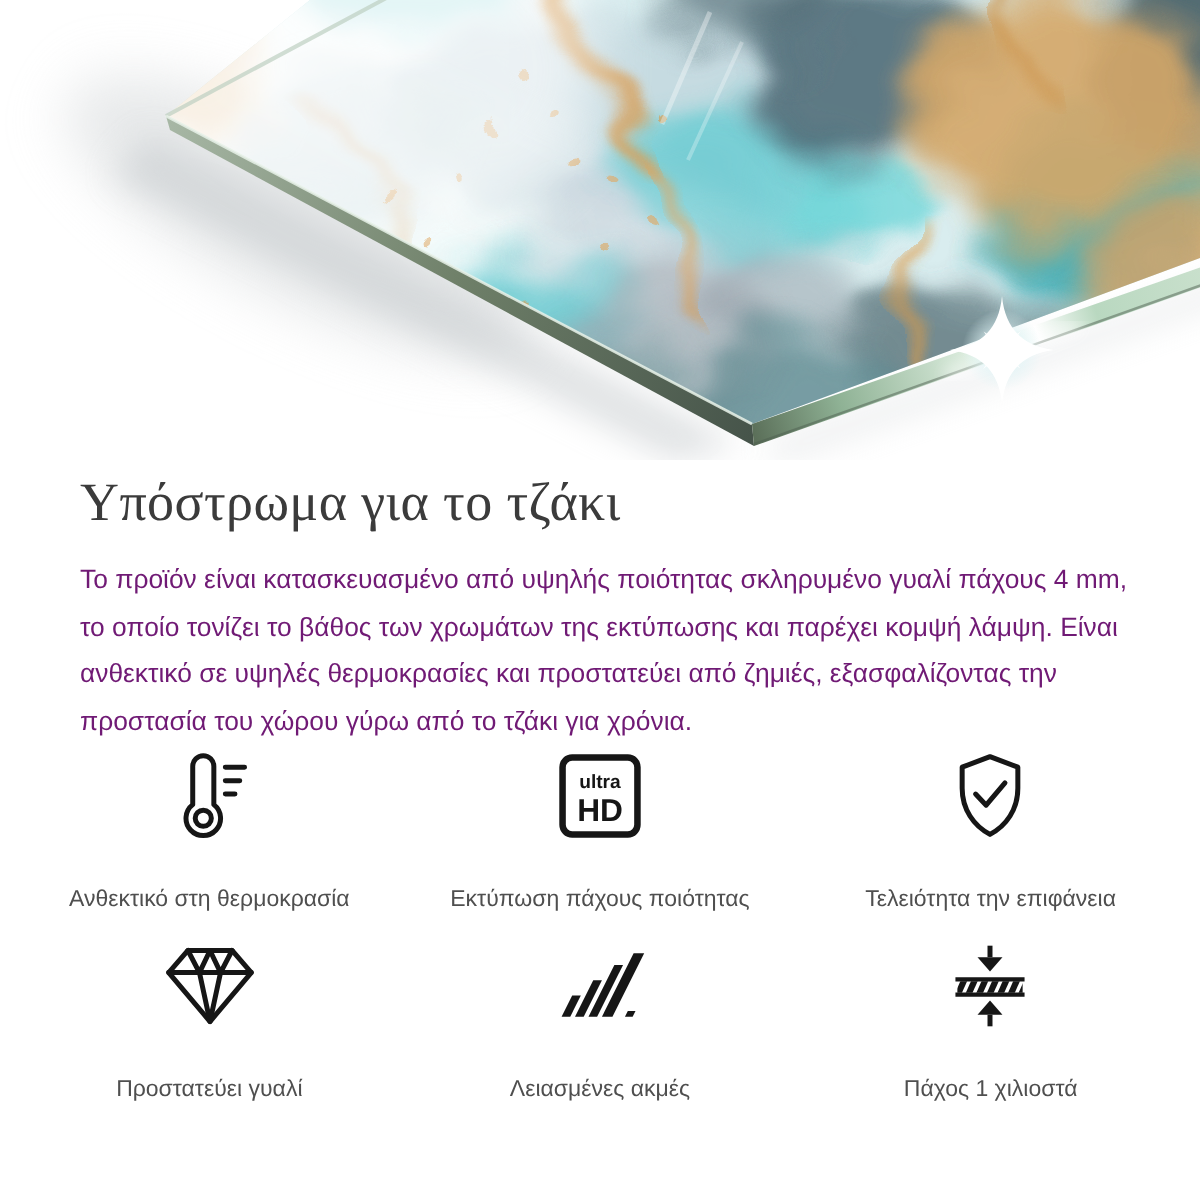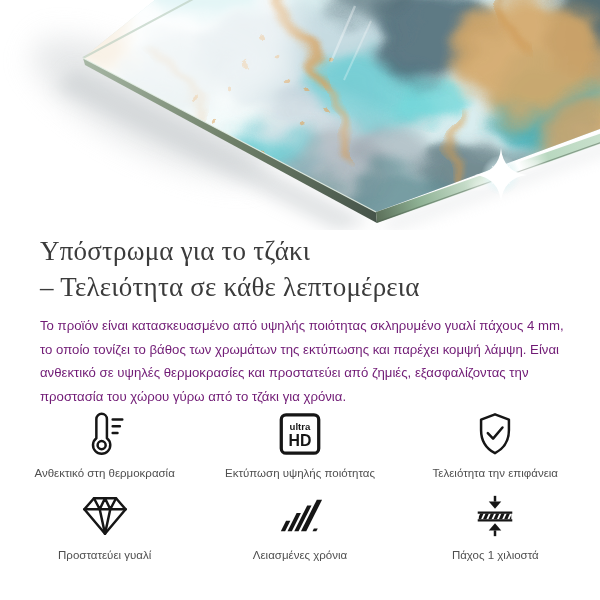--- a/index.html
+++ b/index.html
@@ -9,21 +9,21 @@
   .hero svg{display:block;}
   .content{padding:0 40px;}
   .title{font-family:"Liberation Serif","DejaVu Serif",serif;font-weight:400;
          color:#3b3b3b;font-size:27px;line-height:36px;margin:3px 0 9px;letter-spacing:.2px;}
   .title span{display:block;}
   .desc{font-size:13.2px;line-height:23.5px;color:#701a75;margin:0;width:530px;}
   .features{display:grid;grid-template-columns:repeat(3,1fr);margin:2px -33px 0;row-gap:12px;}
   .feature{display:flex;flex-direction:column;align-items:center;}
   .icon-box{height:48px;display:flex;align-items:flex-end;justify-content:flex-start;}
   .icon-box svg{display:block;}
-  .f-label{margin-top:9px;font-size:11.5px;line-height:13px;color:#4f4f4f;text-align:left;}
+  .f-label{margin-top:22px;font-size:11.5px;line-height:13px;color:#4f4f4f;text-align:left;}
   .stroke-ic{fill:none;stroke:#161616;stroke-width:2.6;stroke-linecap:round;stroke-linejoin:round;}
 </style>
 </head>
 <body>
 
 <div class="page">
 
   <figure class="hero">
     <svg width="600" height="230" viewBox="0 0 600 230">
       <defs>
@@ -141,21 +141,20 @@
           <path d="M0,-27 Q2.2,-3 26,0 Q2.2,3 0,27 Q-2.2,3 -26,0 Q-2.2,-3 0,-27 Z" fill="#ffffff"></path>
           <path d="M0,-27 Q2.2,-3 26,0 Q2.2,3 0,27 Q-2.2,3 -26,0 Q-2.2,-3 0,-27 Z" fill="#ffffff" transform="rotate(45) scale(0.5)" opacity="0.9"></path>
         </g>
       </g>
     </svg>
   </figure>
 
   <main class="content">
     <h1 class="title">
       <span>Υπόστρωμα για το τζάκι</span>
-      <span>– Τελειότητα σε κάθε λεπτομέρεια</span>
     </h1>
     <p class="desc">Το προϊόν είναι κατασκευασμένο από υψηλής ποιότητας σκληρυμένο γυαλί πάχους 4 mm, το οποίο τονίζει το βάθος των χρωμάτων της εκτύπωσης και παρέχει κομψή λάμψη. Είναι ανθεκτικό σε υψηλές θερμοκρασίες και προστατεύει από ζημιές, εξασφαλίζοντας την προστασία του χώρου γύρω από το τζάκι για χρόνια.</p>
 
     <section class="features">
 
       <div class="feature">
         <div class="icon-box">
           <svg width="50" height="48" viewBox="0 0 50 50">
             <path class="stroke-ic" d="M16,9.5 A5.5,5.5 0 0 1 27,9.5 L27,29.5 A9,9 0 1 1 16,29.5 Z"></path>
             <circle class="stroke-ic" cx="21.5" cy="36.6" r="4.2"></circle>
@@ -166,21 +165,21 @@
       </div>
 
       <div class="feature">
         <div class="icon-box">
           <svg width="50" height="48" viewBox="0 0 50 50">
             <rect x="5.5" y="5" width="39" height="40" rx="5" fill="none" stroke="#161616" stroke-width="3.4"></rect>
             <text x="25" y="21" text-anchor="middle" font-family="Liberation Sans, sans-serif" font-size="10" font-weight="bold" fill="#161616">ultra</text>
             <text x="25" y="38" text-anchor="middle" font-family="Liberation Sans, sans-serif" font-size="16.5" font-weight="bold" fill="#161616">HD</text>
           </svg>
         </div>
-        <div class="f-label">Εκτύπωση υψηλής ποιότητας</div>
+        <div class="f-label">Εκτύπωση πάχους ποιότητας</div>
       </div>
 
       <div class="feature">
         <div class="icon-box">
           <svg width="50" height="48" viewBox="0 0 50 50">
             <path class="stroke-ic" d="M25,4.5 L39.5,10 V21 C39.5,32 33.5,40.5 25,45 C16.5,40.5 10.5,32 10.5,21 V10 Z"></path>
             <path class="stroke-ic" stroke-width="3" d="M17.5,24 L23,29.8 L32.8,18.2"></path>
           </svg>
         </div>
         <div class="f-label">Τελειότητα την επιφάνεια</div>
@@ -205,21 +204,21 @@
           <svg width="50" height="48" viewBox="0 0 50 50">
             <g fill="#161616">
               <polygon points="5,41 9.5,41 15,30 10.5,30"></polygon>
               <polygon points="12,41 16.5,41 26,22 21.5,22"></polygon>
               <polygon points="19,41 23.5,41 37,14 32.5,14"></polygon>
               <polygon points="26,41 31.5,41 48,8 42.5,8"></polygon>
               <polygon points="38,41 42,41 43.5,38 39.5,38"></polygon>
             </g>
           </svg>
         </div>
-        <div class="f-label">Λειασμένες χρόνια</div>
+        <div class="f-label">Λειασμένες ακμές</div>
       </div>
 
       <div class="feature">
         <div class="icon-box">
           <svg width="50" height="48" viewBox="0 0 50 50">
             <defs>
                 <clipPath id="barClip">
                   <rect x="8" y="22.5" width="34" height="6"></rect>
                 </clipPath>
               </defs>

